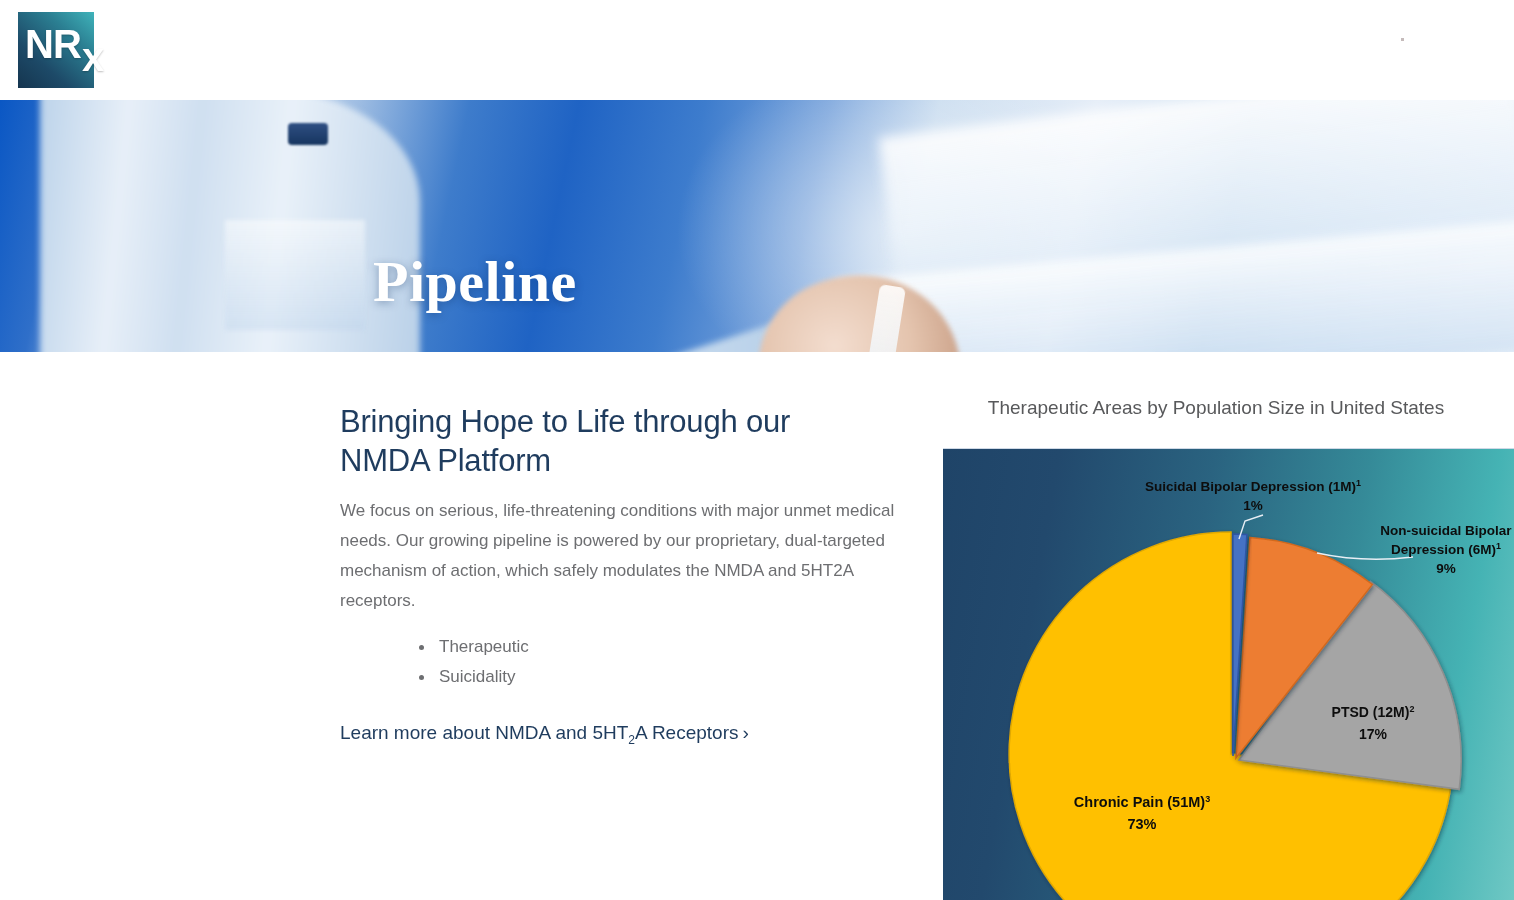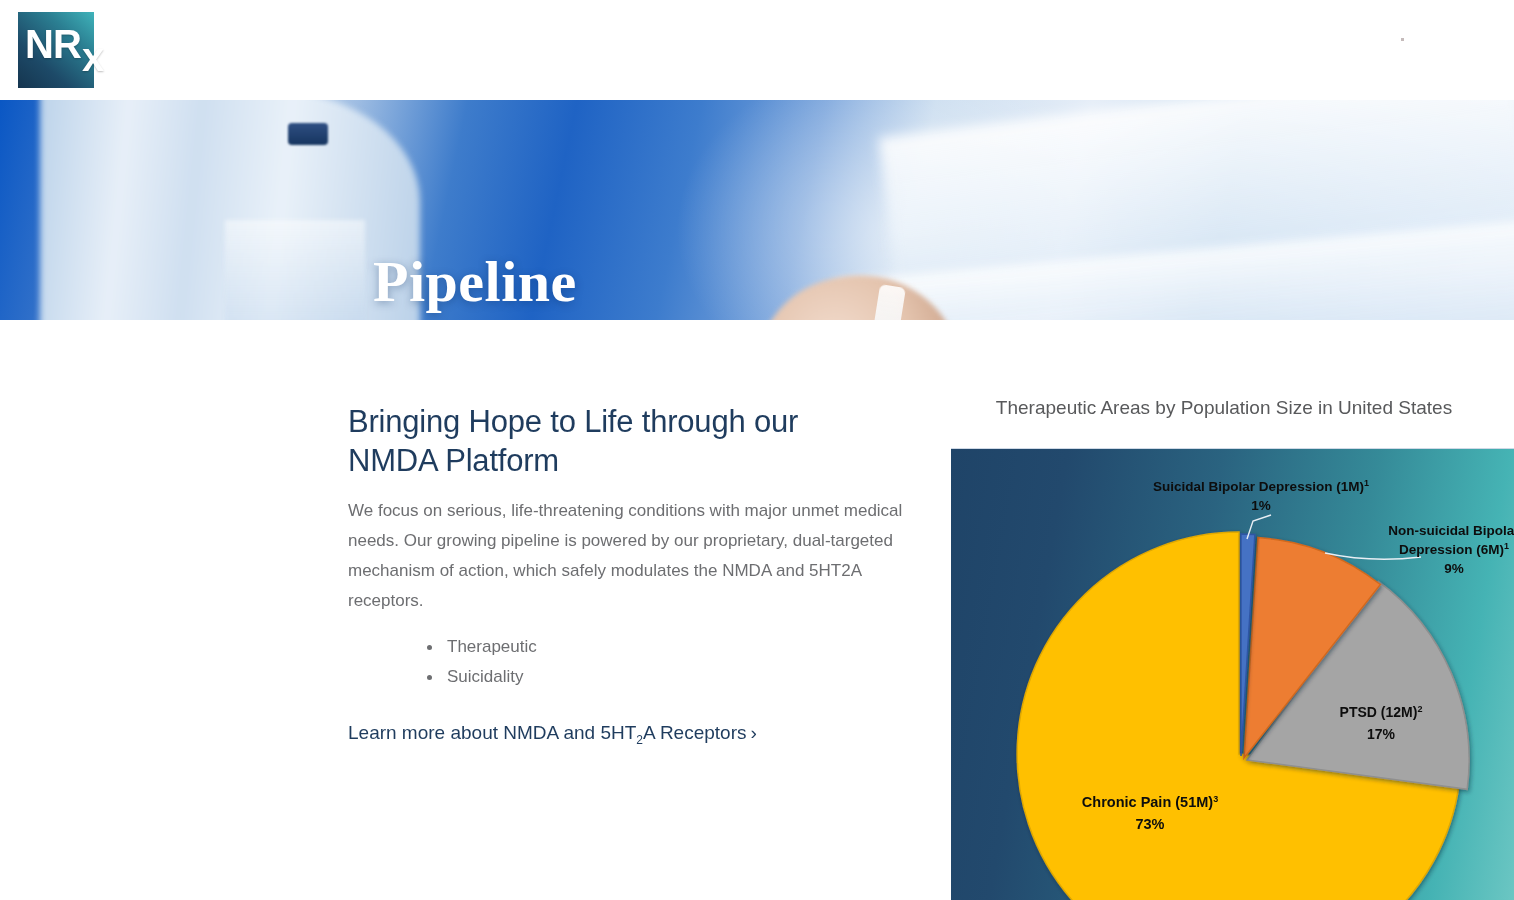--- a/index.html
+++ b/index.html
@@ -43,21 +43,21 @@
     text-shadow:0 1px 2px rgba(0,0,0,.25);
   }
   .header-artifact{
     position:absolute; top:38px; right:110px;
     width:3px; height:3px; background:rgba(90,60,60,.35);
   }
 
   
   .hero{
     position:absolute; left:0; top:100px;
-    width:1514px; height:220px;
+    width:1514px; height:252px;
     overflow:hidden;
     padding-left:48px;
   }
   .hero-bg{
     position:absolute; inset:0;
     background:
       radial-gradient(ellipse 360px 280px at 900px 130px, rgba(255,255,255,.55), rgba(255,255,255,0) 62%),
       linear-gradient(102deg,
         #0a57c4 0%,
         #2f6fc9 5%,
@@ -135,21 +135,21 @@
   .hero-title{
     position:absolute; left:373px; top:148px;
     font-family:"Liberation Serif", serif;
     font-size:58px; font-weight:700; color:#ffffff;
     letter-spacing:.5px;
     text-shadow:0 2px 8px rgba(10,40,90,.35);
   }
 
   
   .main{
-    position:absolute; left:8px; top:352px;
+    position:absolute; left:0; top:352px;
     width:1250px; height:548px;
     background:#ffffff;
     padding-left:38px;
   }
 
   
   .left-col{
     position:absolute; left:340px; top:50px;
     width:580px;
   }

